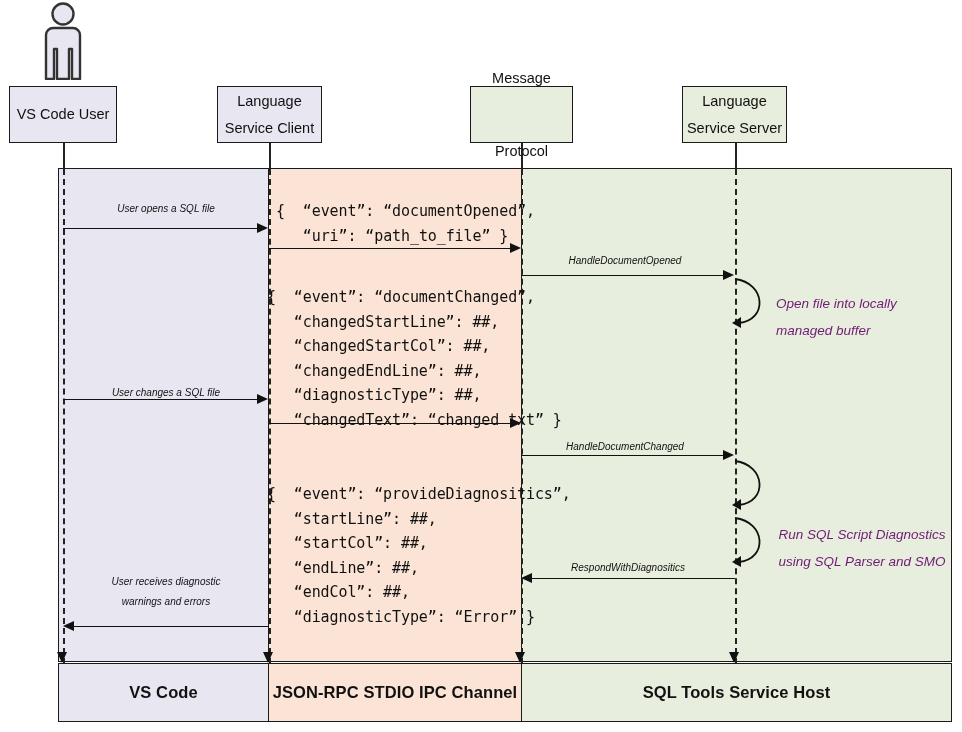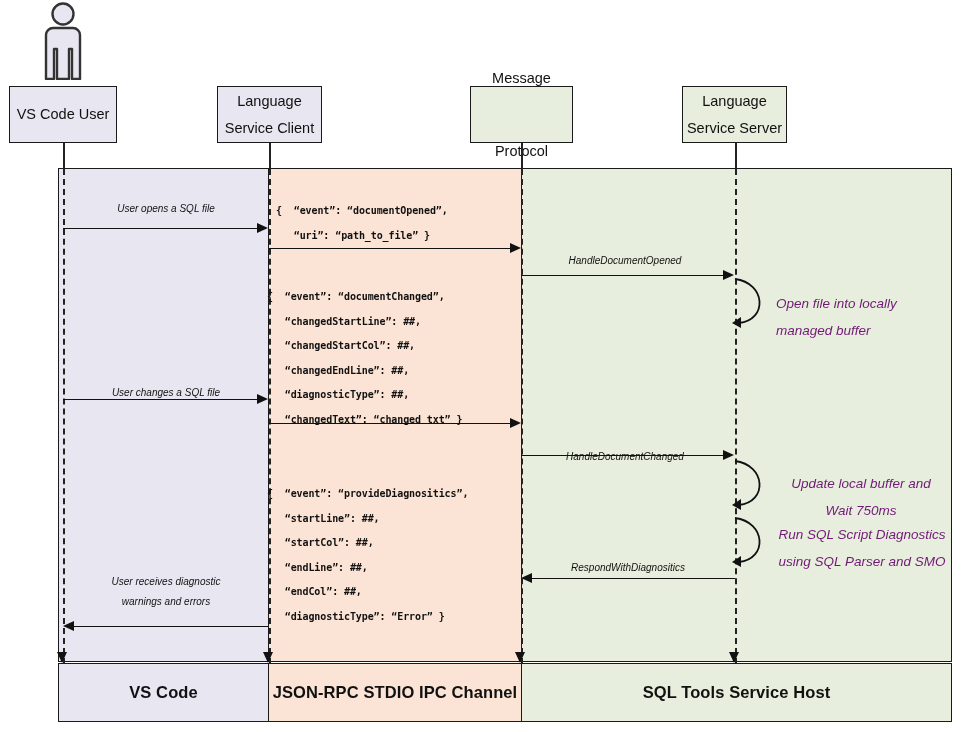--- a/index.html
+++ b/index.html
@@ -40,21 +40,21 @@
 
   
   .msg-label{position:absolute;font-style:italic;font-size:10px;color:#111;
        white-space:nowrap;text-align:center;line-height:1.75;}
   .msg-label.two{line-height:2.0;}
   .note-label{position:absolute;font-style:italic;font-size:13.5px;color:#701a75;
        white-space:nowrap;line-height:2.0;}
 
   
   .json-block{position:absolute;font-family:"DejaVu Sans Mono","Liberation Mono",monospace;
-       font-size:10px;color:#111;line-height:24.5px;white-space:pre;letter-spacing:-0.1px;font-weight:bold;}
+       font-size:15px;color:#111;line-height:24.5px;white-space:pre;letter-spacing:-0.1px;}
 
   
   .actor{position:absolute;}
 </style>
 </head>
 <body>
 
 <div id="stage">
 
   <div class="band band-purple abs" style="left:58px;top:168px;width:211px;height:494px;"></div>
@@ -129,32 +129,28 @@
 <span>   “diagnosticType”: ##,</span>
 <span>   “changedText”: “changed txt” }</span></div>
 
   <div class="msg-label" style="left:64px;top:384px;width:204px;">User changes a SQL file</div>
   <div class="arrow-line" style="left:63px;top:399px;width:196px;"></div>
   <div class="arrow-head-r" style="left:257px;top:394px;"></div>
 
   <div class="arrow-line" style="left:269px;top:423px;width:241px;"></div>
   <div class="arrow-head-r" style="left:510px;top:418px;"></div>
 
-  <div class="msg-label" style="left:522px;top:448px;width:206px;">HandleDocumentChanged</div>
+  <div class="msg-label" style="left:522px;top:438px;width:206px;">HandleDocumentChanged</div>
   <div class="arrow-line" style="left:521px;top:455px;width:203px;"></div>
   <div class="arrow-head-r" style="left:723px;top:450px;"></div>
 
   <svg class="abs" style="left:730px;top:458px;" width="56" height="56" viewBox="0 0 56 56">
     <path d="M5,3 C36,7 38,44 9,47" fill="none" stroke="#111" stroke-width="1.8"></path>
     <polygon points="11,41 11,52 2,47" fill="#111"></polygon>
   </svg>
-  <div class="note-label" style="left:776px;top:470px;text-align:center;width:170px;">
-    <span>Update local buffer and</span><br>
-    <span>Wait 750ms</span>
-  </div>
 
   <svg class="abs" style="left:730px;top:515px;" width="56" height="56" viewBox="0 0 56 56">
     <path d="M5,3 C36,7 38,44 9,47" fill="none" stroke="#111" stroke-width="1.8"></path>
     <polygon points="11,41 11,52 2,47" fill="#111"></polygon>
   </svg>
   <div class="note-label" style="left:772px;top:521px;text-align:center;width:180px;">
     <span>Run SQL Script Diagnostics</span><br>
     <span>using SQL Parser and SMO</span>
   </div>
 

